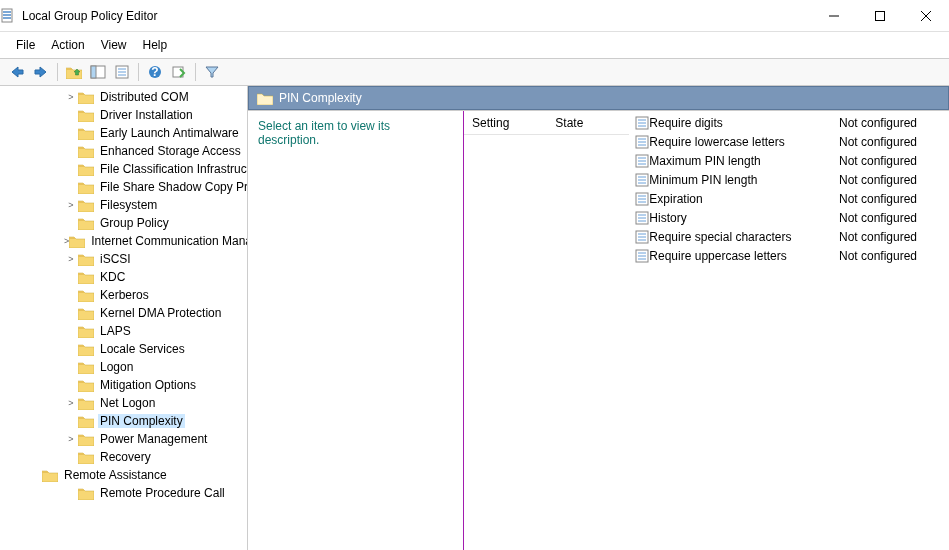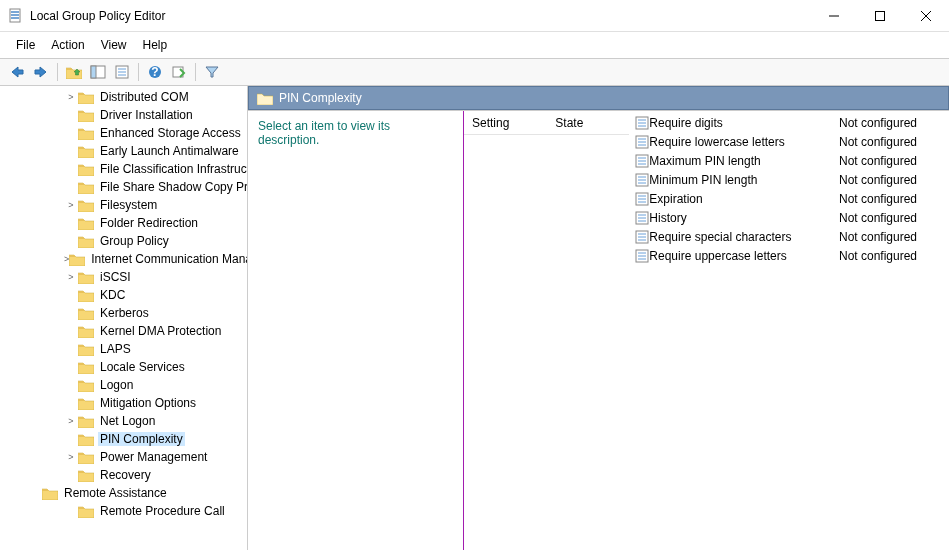--- a/index.html
+++ b/index.html
@@ -1,18 +1,18 @@
 <!DOCTYPE html>
 <html><head>
 <meta charset="utf-8">
 <style>
 * { box-sizing: border-box; margin: 0; padding: 0; font-family: "Segoe UI", Tahoma, sans-serif; font-size: 12px; }
 html, body { width: 949px; height: 550px; background: #fff; overflow: hidden; }
 
-.titlebar { height: 32px; display: flex; align-items: center; padding-left: 8px; border-bottom: 1px solid #e0e0e0; }
+.titlebar { height: 32px; display: flex; align-items: center; padding-left: 0; border-bottom: 1px solid #e0e0e0; }
 .titlebar .app-icon { width: 16px; height: 16px; margin-right: 6px; }
 .titlebar .title { flex: 1; font-size: 12px; }
 .titlebar .win-controls { display: flex; height: 100%; }
 .titlebar .win-btn { width: 46px; display: flex; align-items: center; justify-content: center; cursor: pointer; }
 .titlebar .win-btn svg { width: 10px; height: 10px; }
 
 .menubar { height: 26px; display: flex; align-items: center; padding-left: 8px; }
 .menubar .menu-item { padding: 4px 8px; cursor: pointer; }
 
 .toolbar { height: 28px; display: flex; align-items: center; padding-left: 6px; gap: 2px; border-top: 1px solid #ccc; border-bottom: 1px solid #ccc; background: #f8f8f8; }
@@ -180,66 +180,57 @@
         </span>
         <span class="label">Driver Installation</span>
       </div>
       <div class="tree-row" style="padding-left: 78px;">
         <span class="expander" style="width: 0px;"></span>
         <span class="folder-icon">
           <svg class="folder-svg" viewBox="0 0 16 14" width="16" height="14">
             <use href="#folder-closed"></use>
           </svg>
         </span>
+        <span class="label">Early Launch Antimalware</span>
+      </div>
+      <div class="tree-row" style="padding-left: 78px;">
+        <span class="expander" style="width: 0px;"></span>
+        <span class="folder-icon">
+          <svg class="folder-svg" viewBox="0 0 16 14" width="16" height="14">
+            <use href="#folder-closed"></use>
+          </svg>
+        </span>
         <span class="label">Enhanced Storage Access</span>
       </div>
       <div class="tree-row" style="padding-left: 78px;">
         <span class="expander" style="width: 0px;"></span>
         <span class="folder-icon">
           <svg class="folder-svg" viewBox="0 0 16 14" width="16" height="14">
             <use href="#folder-closed"></use>
           </svg>
         </span>
-        <span class="label">Early Launch Antimalware</span>
-      </div>
-      <div class="tree-row" style="padding-left: 78px;">
-        <span class="expander" style="width: 0px;"></span>
-        <span class="folder-icon">
-          <svg class="folder-svg" viewBox="0 0 16 14" width="16" height="14">
-            <use href="#folder-closed"></use>
-          </svg>
-        </span>
         <span class="label">File Classification Infrastructure</span>
       </div>
       <div class="tree-row" style="padding-left: 78px;">
         <span class="expander" style="width: 0px;"></span>
         <span class="folder-icon">
           <svg class="folder-svg" viewBox="0 0 16 14" width="16" height="14">
             <use href="#folder-closed"></use>
           </svg>
         </span>
         <span class="label">File Share Shadow Copy Provider</span>
       </div>
       <div class="tree-row" style="padding-left: 64px;">
         <span class="expander">&gt;</span>
         <span class="folder-icon">
           <svg class="folder-svg" viewBox="0 0 16 14" width="16" height="14">
             <use href="#folder-closed"></use>
           </svg>
         </span>
         <span class="label">Filesystem</span>
-      </div>
-      <div class="tree-row" style="padding-left: 78px;">
-        <span class="expander" style="width: 0px;"></span>
-        <span class="folder-icon">
-          <svg class="folder-svg" viewBox="0 0 16 14" width="16" height="14">
-            <use href="#folder-closed"></use>
-          </svg>
-        </span>
-        <span class="label">Folder Redirection</span>
       </div>
       <div class="tree-row" style="padding-left: 78px;">
         <span class="expander" style="width: 0px;"></span>
         <span class="folder-icon">
           <svg class="folder-svg" viewBox="0 0 16 14" width="16" height="14">
             <use href="#folder-closed"></use>
           </svg>
         </span>
         <span class="label">Group Policy</span>
       </div>

